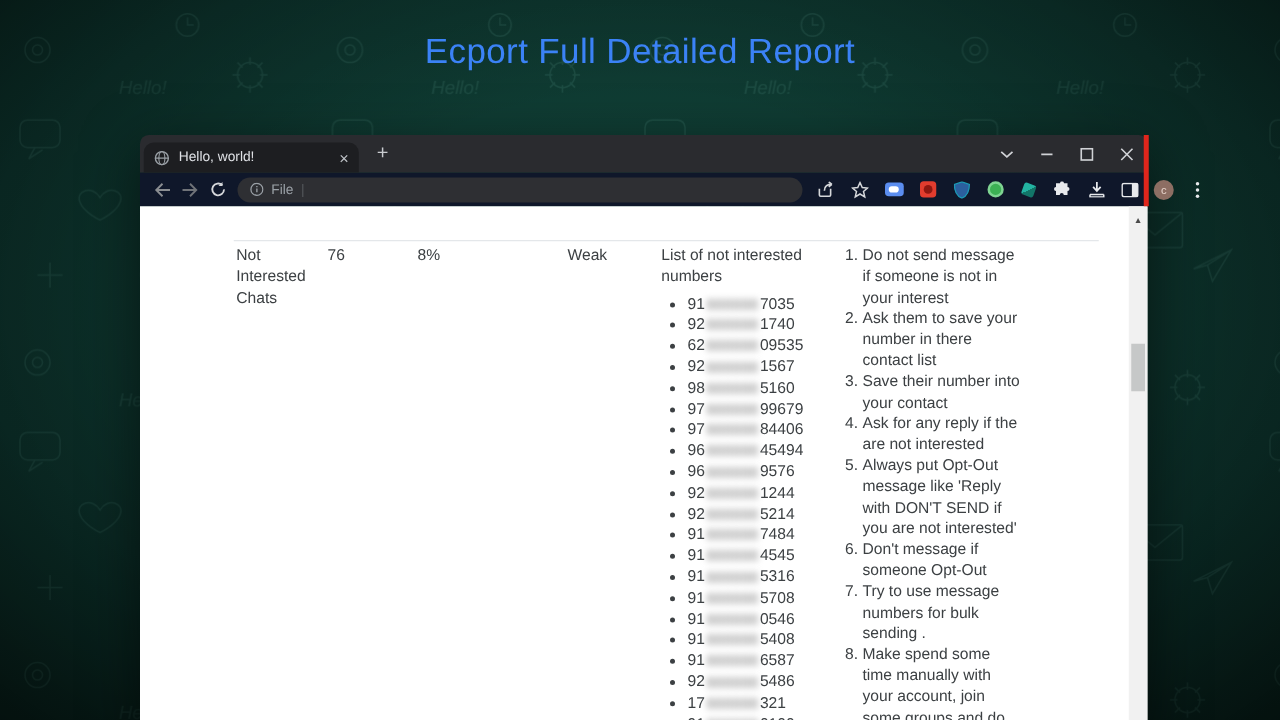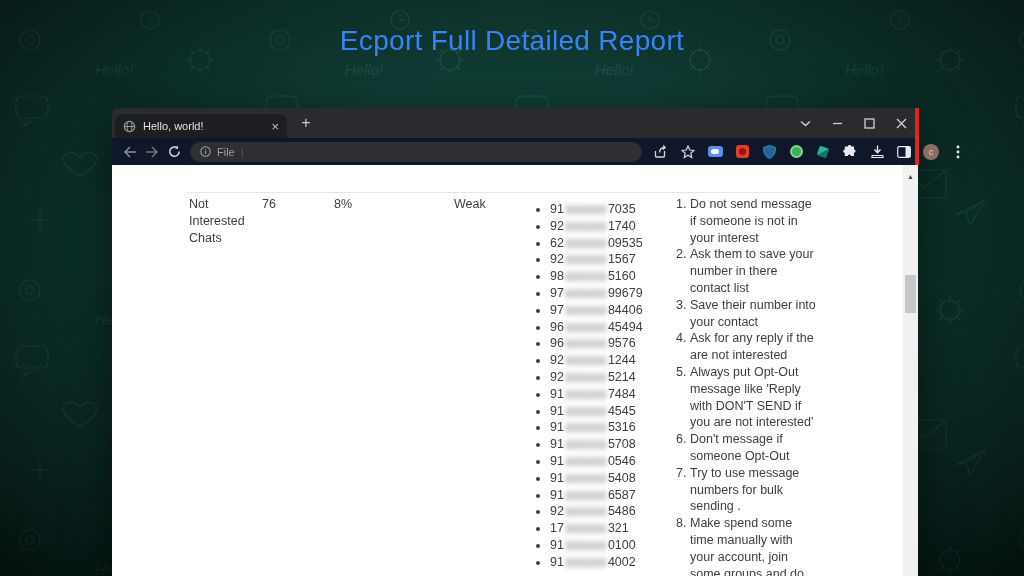--- a/index.html
+++ b/index.html
@@ -237,20 +237,21 @@
   </div>
 
   <div class="page">
     <div class="row-border"></div>
     <div class="cell cell-label">Not Interested Chats</div>
     <div class="cell cell-count">76</div>
     <div class="cell cell-percent">8%</div>
     <div class="cell cell-strength">Weak</div>
 
     <div class="numbers-col">
+      <div>List of not interested numbers</div>
       <ul class="numbers-list">
           <li><span>91</span><span class="blur">88888888</span><span>7035</span></li>
           <li><span>92</span><span class="blur">88888888</span><span>1740</span></li>
           <li><span>62</span><span class="blur">88888888</span><span>09535</span></li>
           <li><span>92</span><span class="blur">88888888</span><span>1567</span></li>
           <li><span>98</span><span class="blur">88888888</span><span>5160</span></li>
           <li><span>97</span><span class="blur">88888888</span><span>99679</span></li>
           <li><span>97</span><span class="blur">88888888</span><span>84406</span></li>
           <li><span>96</span><span class="blur">88888888</span><span>45494</span></li>
           <li><span>96</span><span class="blur">88888888</span><span>9576</span></li>

